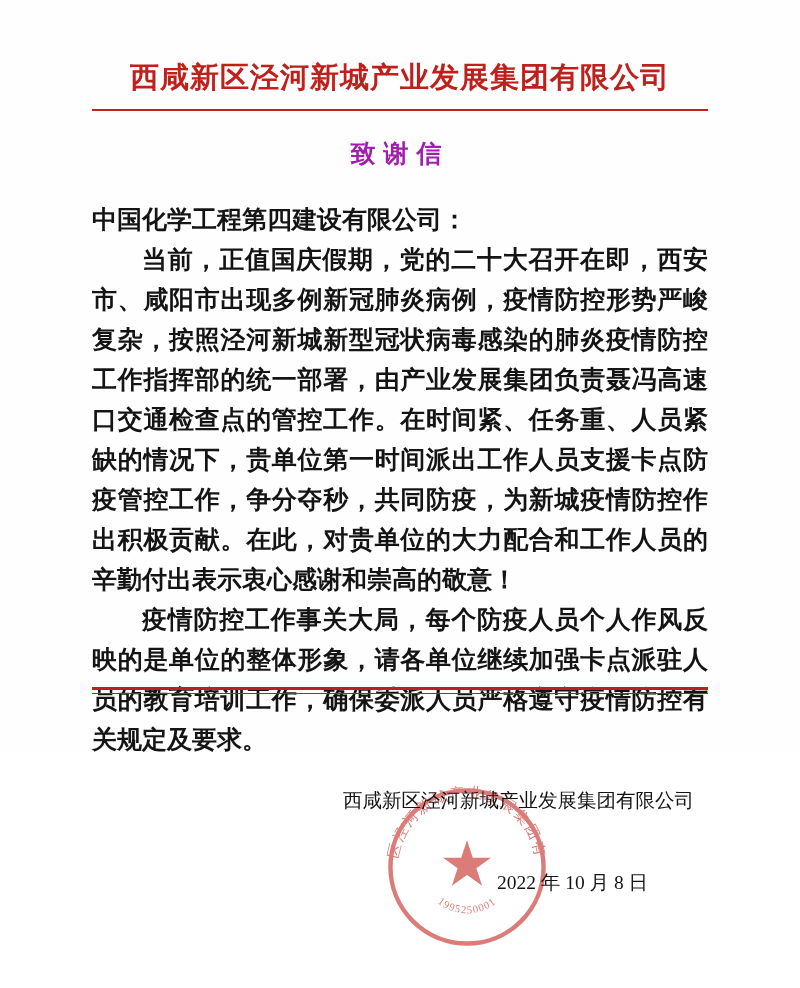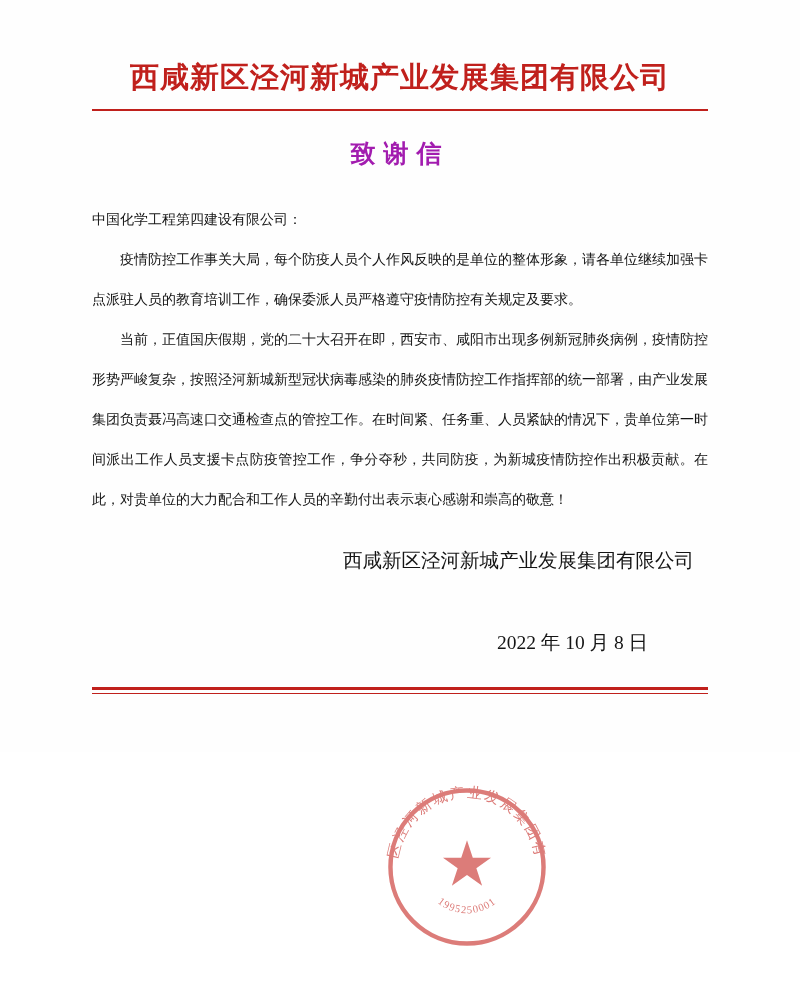--- a/index.html
+++ b/index.html
@@ -49,25 +49,26 @@
     font-weight: bold;
     font-size: 25px;
     letter-spacing: 8px;
     margin-top: 26px;
     color: #a21caf;
   }
 
   
   .body-block {
     margin-top: 30px;
-    font-size: 14px;
+    font-size: 25px;
     line-height: 40px;
     text-align: justify;
     text-justify: inter-ideograph;
     color: #141414;
+    font-weight: bold;
   }
   .salutation {
     margin: 0 0 0 0;
   }
   .para {
     margin: 0;
     text-indent: 2em;
   }
 
   
@@ -123,22 +124,22 @@
 
   <div class="letterhead">
     <div class="letterhead-title">西咸新区泾河新城产业发展集团有限公司</div>
     <div class="letterhead-rule"></div>
   </div>
 
   <div class="doc-title">致谢信</div>
 
   <div class="body-block">
     <p class="salutation">中国化学工程第四建设有限公司：</p>
+    <p class="para">当前，正值国庆假期，党的二十大召开在即，西安市、咸阳市出现多例新冠肺炎病例，疫情防控形势严峻复杂，按照泾河新城新型冠状病毒感染的肺炎疫情防控工作指挥部的统一部署，由产业发展集团负责聂冯高速口交通检查点的管控工作。在时间紧、任务重、人员紧缺的情况下，贵单位第一时间派出工作人员支援卡点防疫管控工作，争分夺秒，共同防疫，为新城疫情防控作出积极贡献。在此，对贵单位的大力配合和工作人员的辛勤付出表示衷心感谢和崇高的敬意！</p>
     <p class="para">疫情防控工作事关大局，每个防疫人员个人作风反映的是单位的整体形象，请各单位继续加强卡点派驻人员的教育培训工作，确保委派人员严格遵守疫情防控有关规定及要求。</p>
-    <p class="para">当前，正值国庆假期，党的二十大召开在即，西安市、咸阳市出现多例新冠肺炎病例，疫情防控形势严峻复杂，按照泾河新城新型冠状病毒感染的肺炎疫情防控工作指挥部的统一部署，由产业发展集团负责聂冯高速口交通检查点的管控工作。在时间紧、任务重、人员紧缺的情况下，贵单位第一时间派出工作人员支援卡点防疫管控工作，争分夺秒，共同防疫，为新城疫情防控作出积极贡献。在此，对贵单位的大力配合和工作人员的辛勤付出表示衷心感谢和崇高的敬意！</p>
   </div>
 
   <div class="signature">
     <div>西咸新区泾河新城产业发展集团有限公司</div>
     <div class="sig-date">2022 年 10 月 8 日</div>
   </div>
 
   <div class="seal">
     <svg viewBox="0 0 200 200" width="178" height="178" aria-hidden="true">
       <defs>

